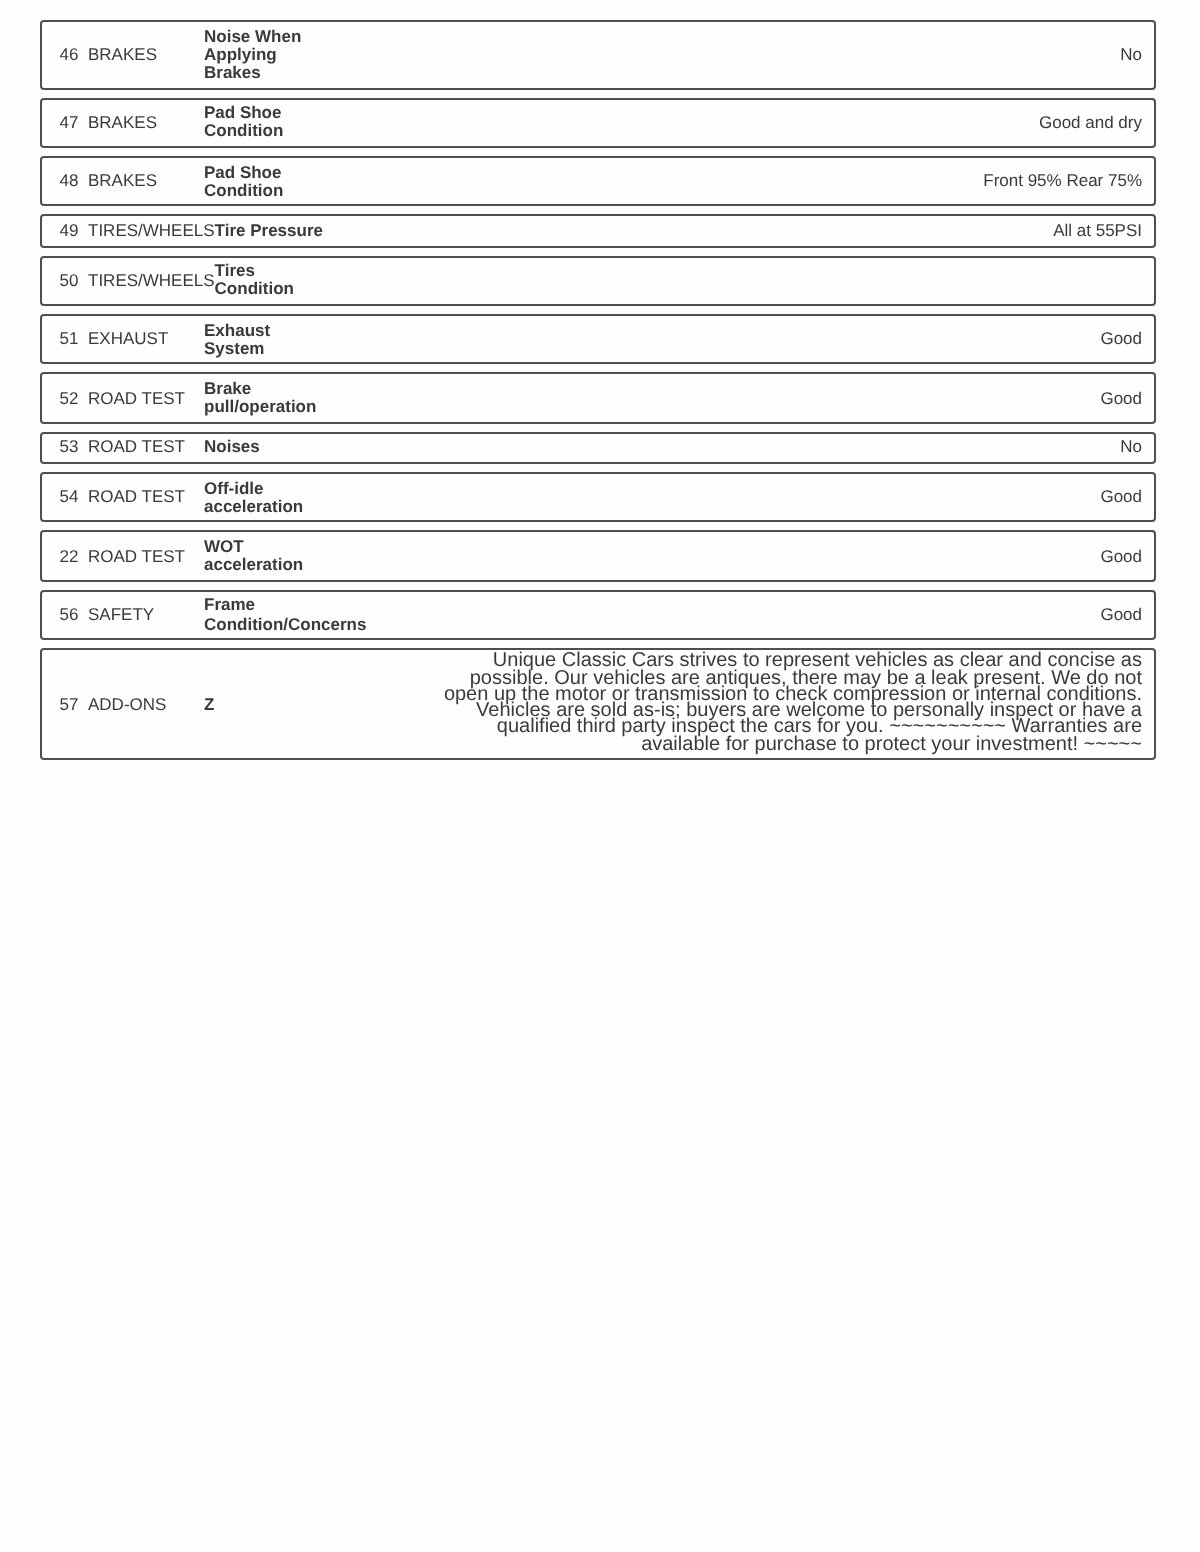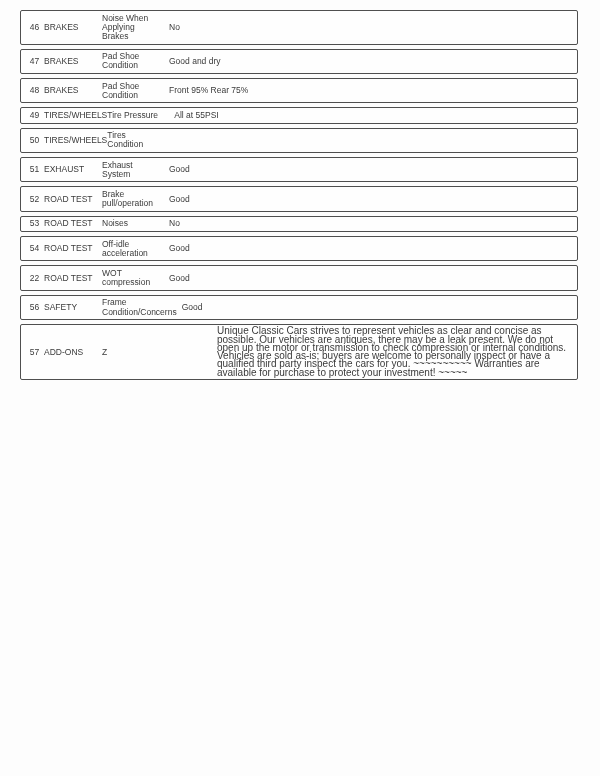--- a/index.html
+++ b/index.html
@@ -36,26 +36,27 @@
     text-align: center;
   }
   .cat {
     flex: 0 0 58px;
     white-space: nowrap;
     overflow: visible;
   }
   .item {
     flex: 0 0 auto;
     min-width: 62px;
-    font-weight: normal;
+    font-weight: bold;
     white-space: pre-line;
     margin-right: 5px;
   }
   .val {
     flex: 1 1 auto;
+    text-align: right;
   }
   .row.long {
     padding-top: 2px;
     padding-bottom: 2px;
   }
   .row.long .val {
     font-size: 10px;
     line-height: 8.3px;
     margin-left: 48px;
   }
@@ -132,21 +133,21 @@
     <span class="cell cat">ROAD TEST</span>
     <span class="cell item">Off-idle
 acceleration</span>
     <span class="cell val">Good</span>
   </div>
 
   <div class="row">
     <span class="cell num">22</span>
     <span class="cell cat">ROAD TEST</span>
     <span class="cell item">WOT
-compression</span>
+acceleration</span>
     <span class="cell val">Good</span>
   </div>
 
   <div class="row">
     <span class="cell num">56</span>
     <span class="cell cat">SAFETY</span>
     <span class="cell item">Frame
 Condition/Concerns</span>
     <span class="cell val">Good</span>
   </div>

